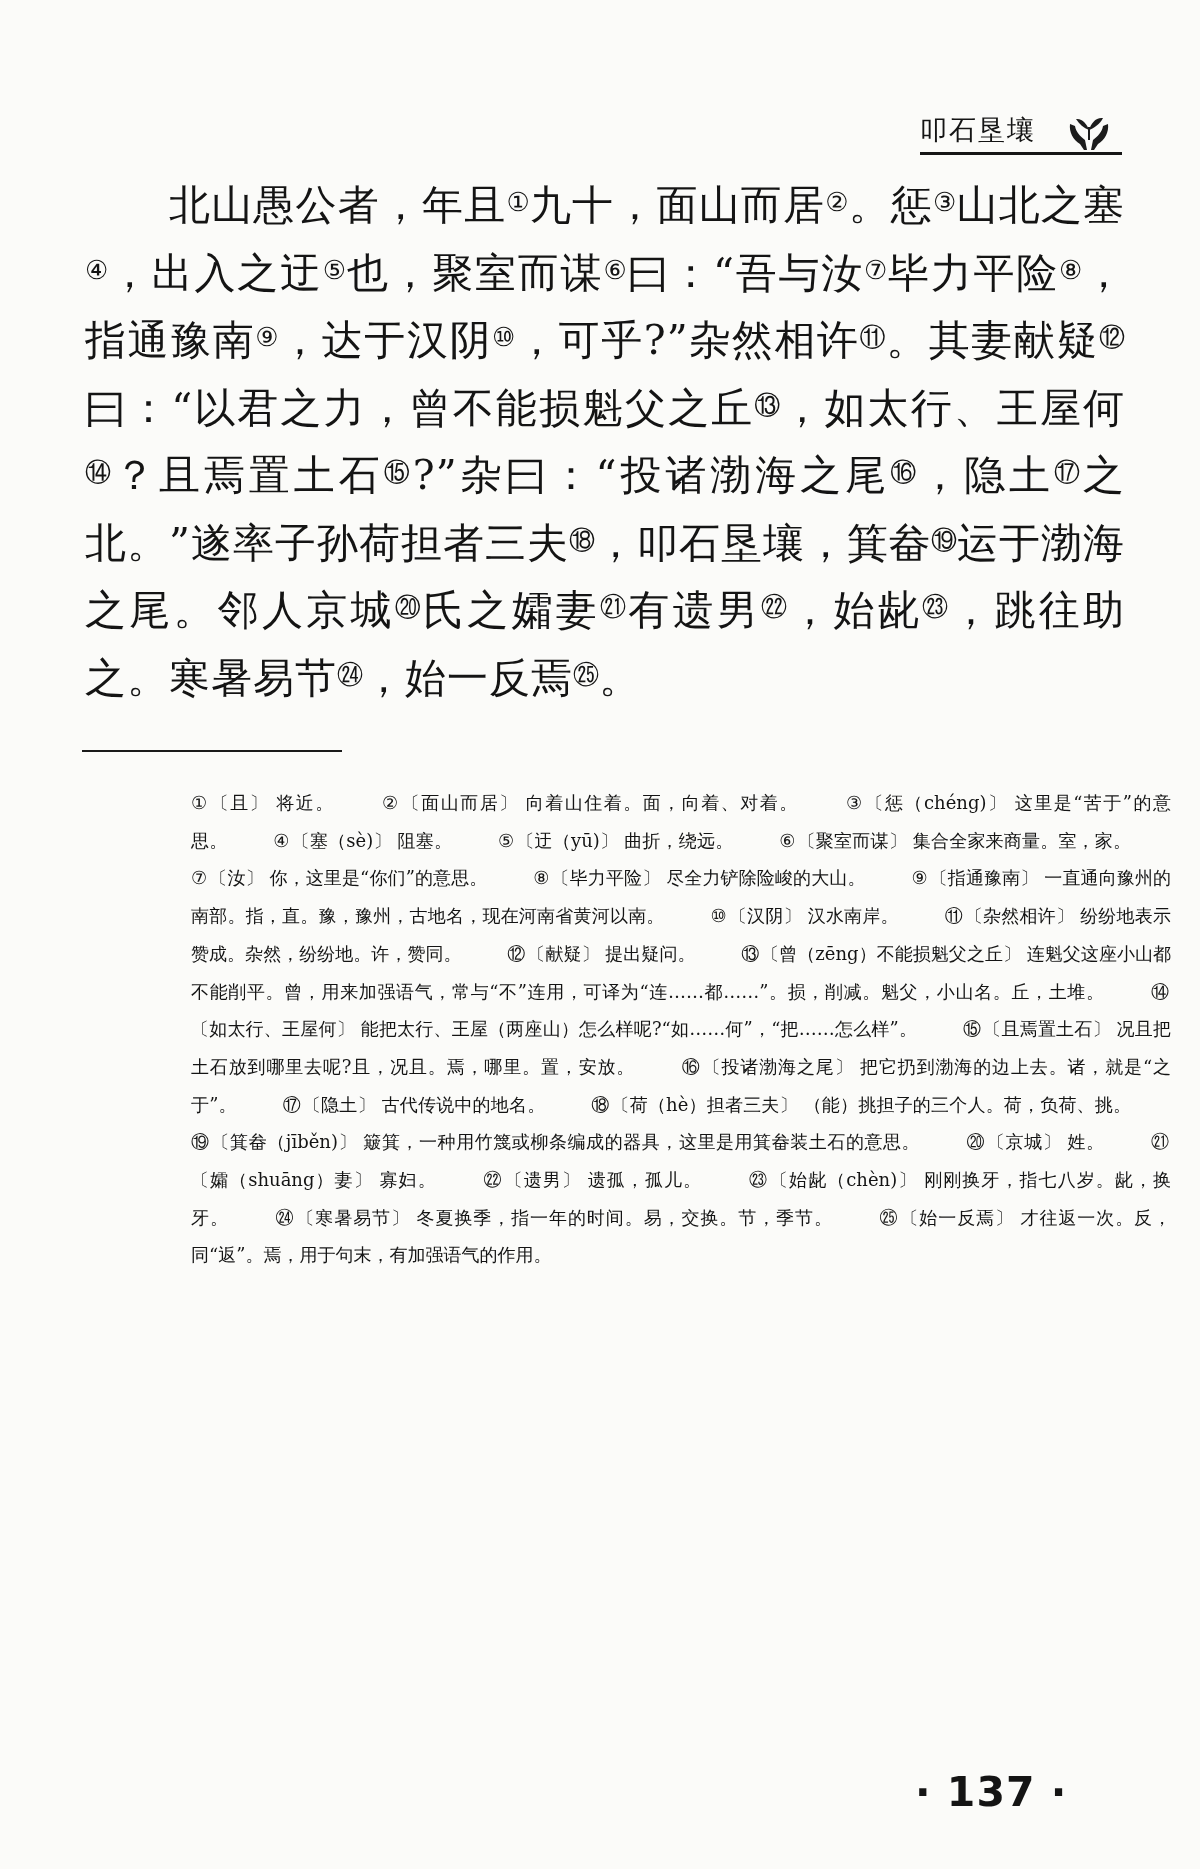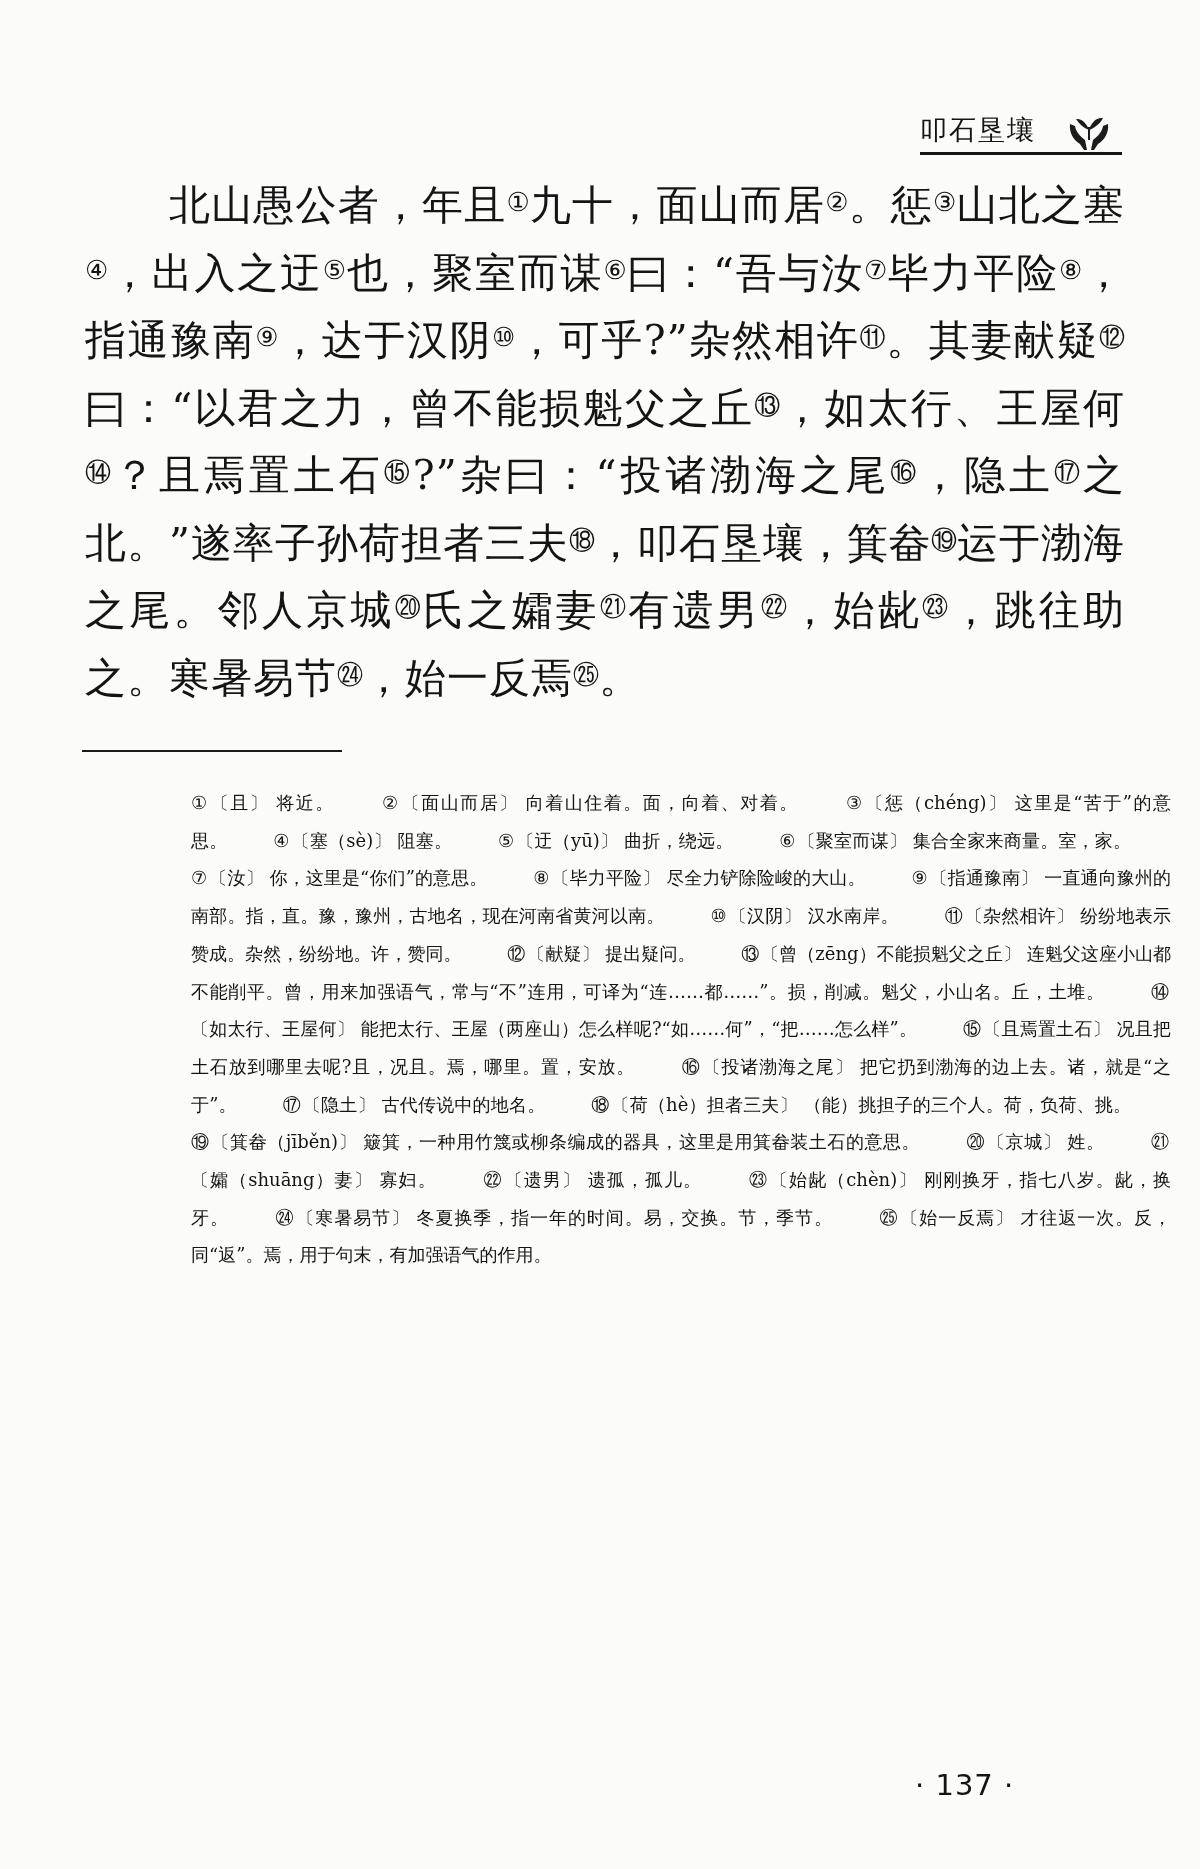--- a/index.html
+++ b/index.html
@@ -39,21 +39,21 @@
       position: absolute; left: 143px; top: 784px; width: 980px;
       font-size: 18px; line-height: 37.7px;
       text-align: justify; text-align-last: left; margin-left: 48px;
     }
     .notes p { margin: 0; }
     .note-item { margin-right: 40px; }
     .note-num { margin-right: 2px; }
     .page-number {
       position: absolute; left: 915px; top: 1768px;
       font-family: "DejaVu Sans", "Liberation Sans", sans-serif;
-      font-size: 29px; font-weight: normal; letter-spacing: 1px;
+      font-size: 41px; font-weight: bold; letter-spacing: 1px;
     }
   </style>
 </head>
 <body>
 
 <div class="header">
   <span class="header-title">叩石垦壤</span>
   <span class="header-logo">
     <svg width="46" height="42" viewBox="0 0 46 42">
       <path d="M23 20 C21 14 16 8 10 9 C13 14 18 18 23 20 Z" fill="#1c1c1c"></path>

